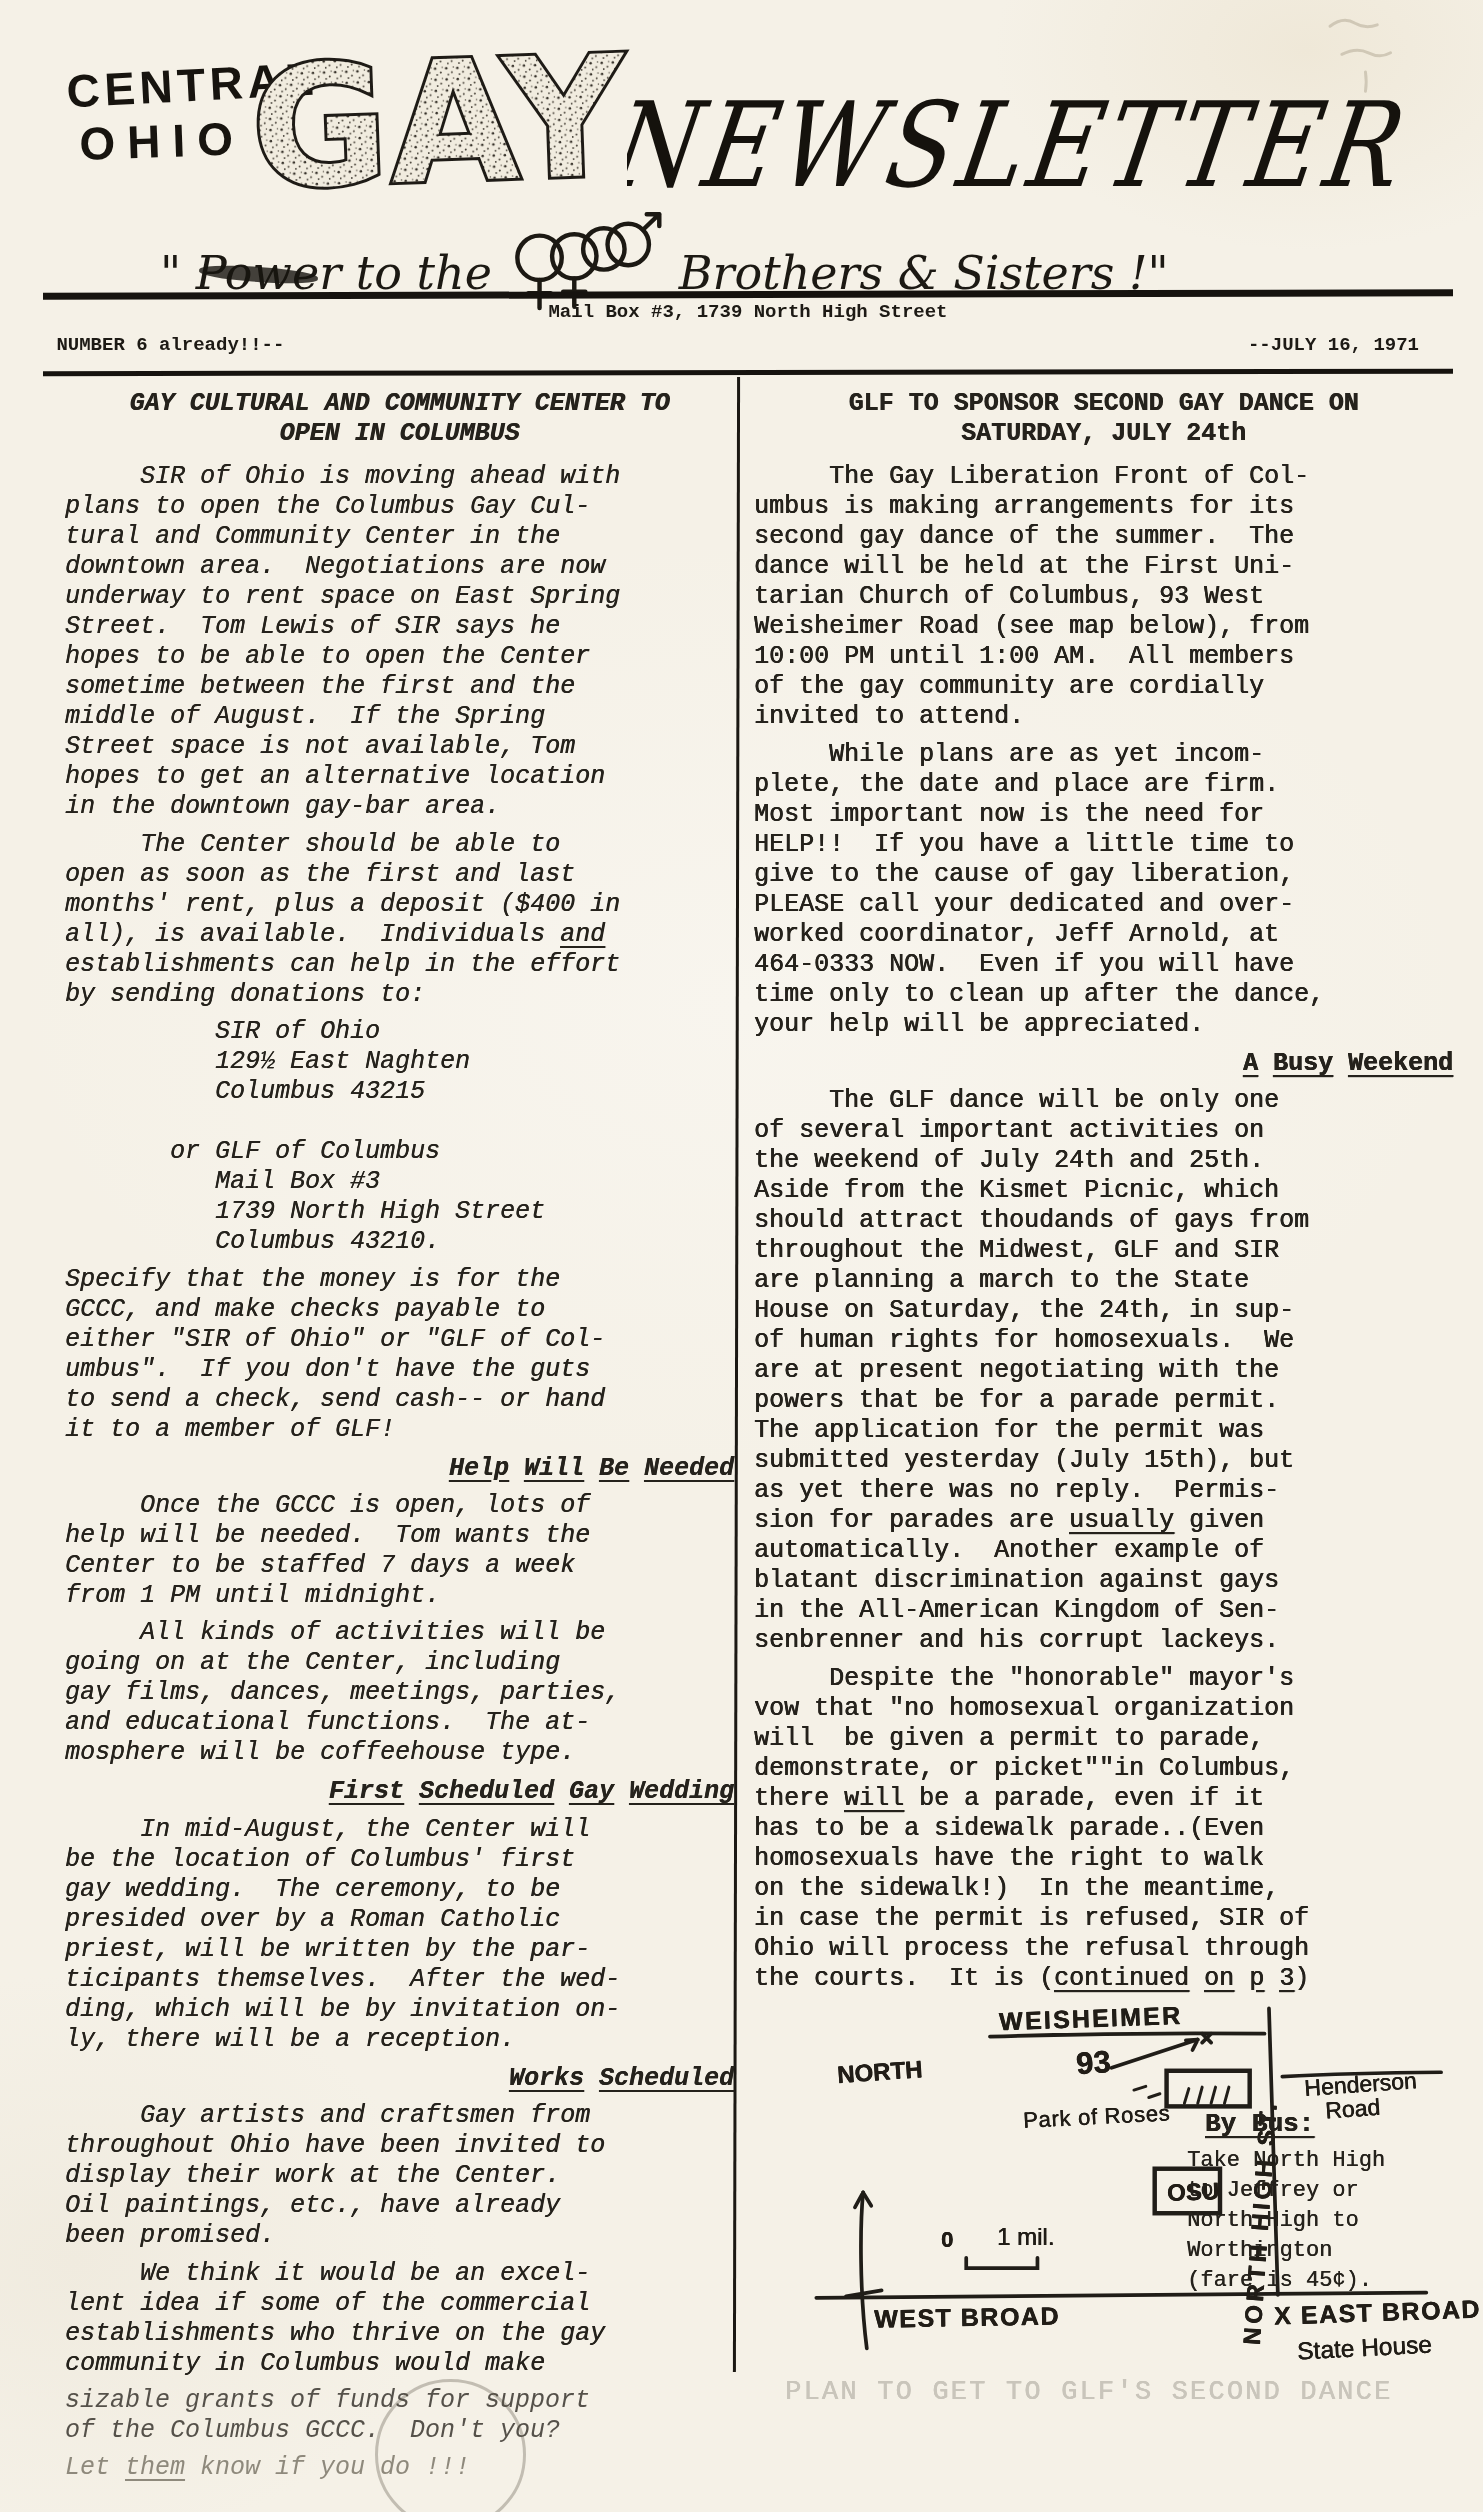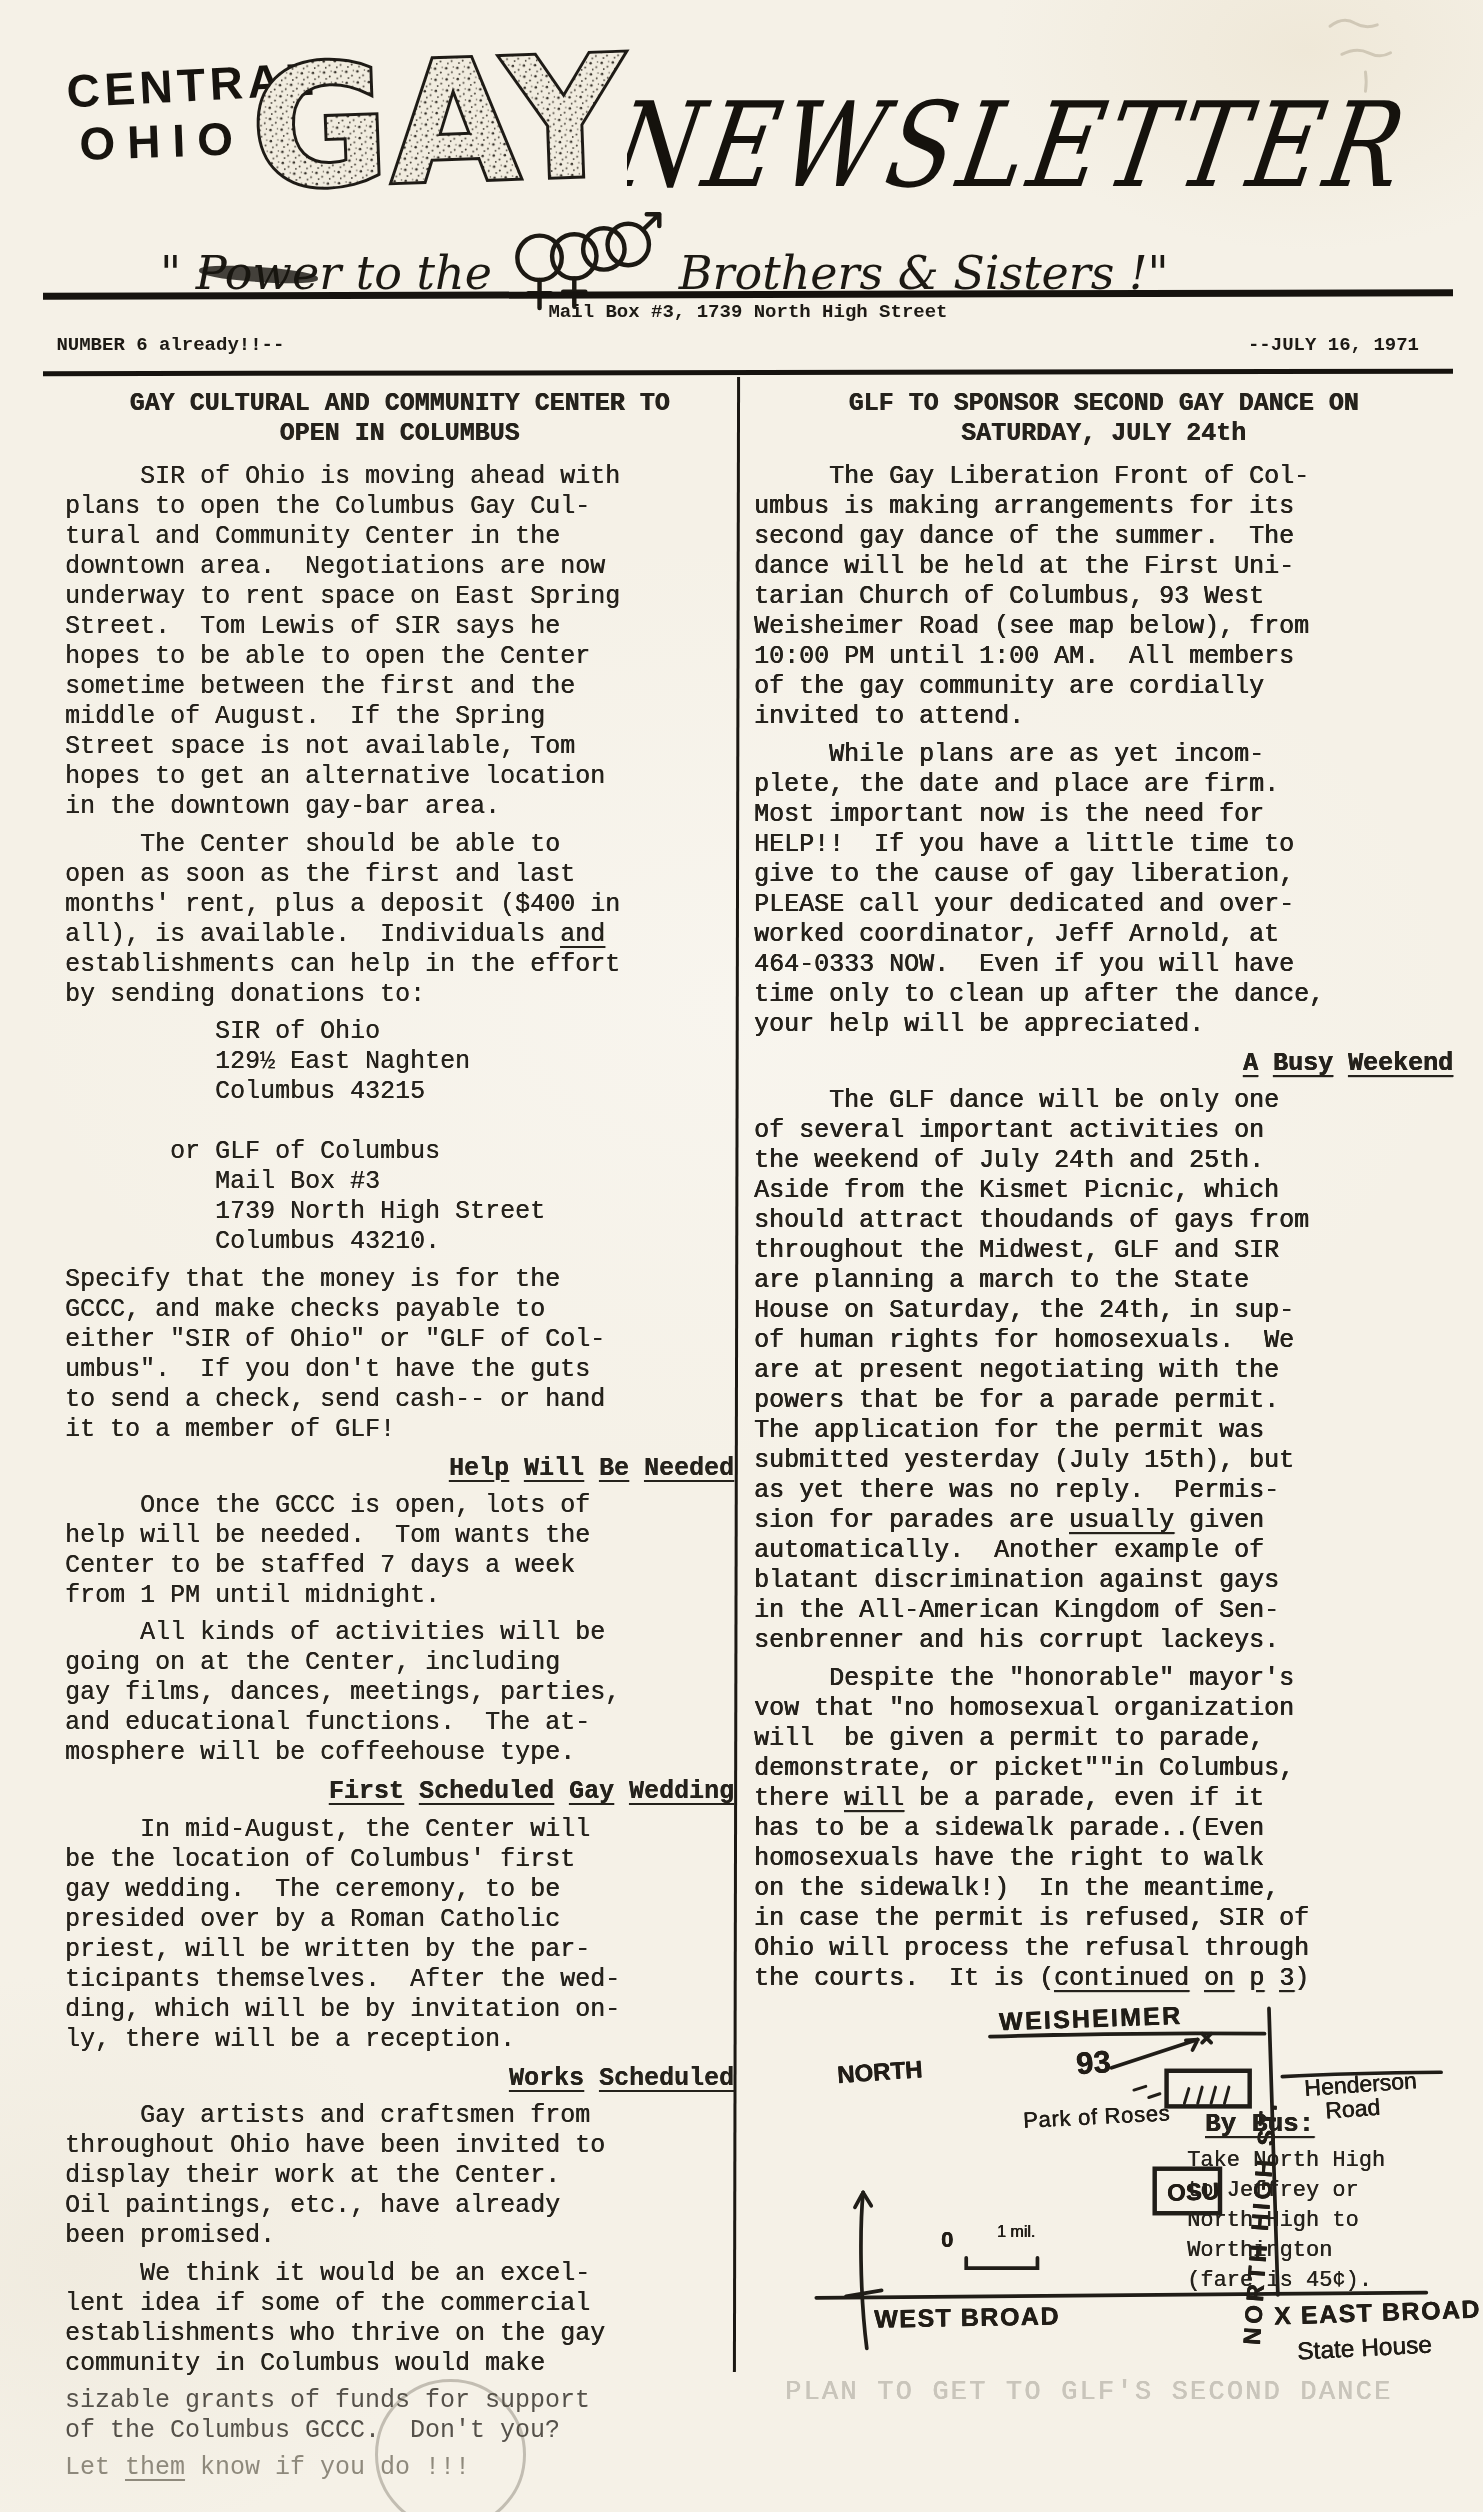--- a/index.html
+++ b/index.html
@@ -42,21 +42,21 @@
   .rule.top{top:291px;height:7.4px;transform:rotate(-0.15deg);}
   .rule.bottom{top:370px;height:5.2px;transform:rotate(-0.1deg);}
   .masthead{position:absolute;left:43px;top:295px;width:1410px;height:74px;font-weight:700;font-size:19px;color:#1d1a15;}
   .mast-center1{position:absolute;left:0;right:0;top:6px;text-align:center;}
   .mast-center2{position:absolute;left:0;right:0;top:39px;text-align:center;}
   .mast-left{position:absolute;left:13.4px;top:39px;}
   .mast-right{position:absolute;right:34px;top:39px;}
   
   .divider{position:absolute;left:735px;top:377px;width:3px;height:1995px;background:#1b1813;transform:rotate(0.12deg);}
   .col{position:absolute;top:389px;font-size:25px;line-height:30px;color:#25221c;}
-  .col.left{left:65px;width:669px;text-shadow:0.3px 0 0 currentColor;}
+  .col.left{left:65px;width:669px;text-shadow:0.3px 0 0 currentColor;font-style:italic;}
   .col.right{left:754px;width:699px;text-shadow:0.5px 0 0 currentColor, 0 0.2px 0 currentColor;}
   .tblock{white-space:pre-wrap;margin:0 0 7.4px 0;}
   .tblock.h1{font-weight:700;text-align:center;margin-bottom:13.4px;text-shadow:0.6px 0 0 currentColor;}
   .tblock.h2{text-align:right;margin:9px 0 7.4px 0;font-weight:700;}
   .tblock.address{white-space:pre;}
   .tblock.fade1{color:#55514a;text-shadow:none;}
   .tblock.fade2{color:#8e897c;text-shadow:none;}
   .tblock u{text-underline-offset:4.5px;text-decoration-thickness:2.2px;}
   
   .map{position:relative;height:423px;margin-top:4.5px;}
@@ -66,21 +66,21 @@
     font-weight:700;color:#211d17;white-space:pre;line-height:1.05;
   }
   .map .weisheimer{left:245px;top:4.5px;font-size:25px;letter-spacing:2.2px;transform:rotate(-2deg);}
   .map .north{left:83px;top:58px;font-size:24px;transform:rotate(-4deg);}
   .map .n93{left:322px;top:46px;font-size:31px;transform:rotate(-4deg);}
   .map .henderson{left:551px;top:71px;font-size:23px;font-weight:400;transform:rotate(-4deg);}
   .map .park{left:269px;top:104px;font-size:22px;font-weight:400;transform:rotate(-3deg);letter-spacing:0.7px;}
   .map .osu{left:413px;top:178px;font-size:24px;transform:rotate(-2deg);}
   .map .vroad{left:380px;top:209px;width:252px;text-align:center;font-size:24px;letter-spacing:3.7px;transform:rotate(-86deg);}
   .map .scale0{left:187px;top:227px;font-size:22px;}
-  .map .scale1{left:243px;top:223px;font-size:16px;font-weight:400;}
+  .map .scale1{left:243px;top:223px;font-size:24px;font-weight:400;}
   .map .wbroad{left:120px;top:303px;font-size:25px;letter-spacing:1.5px;transform:rotate(-1deg);}
   .map .ebroad{left:520px;top:298px;font-size:25px;letter-spacing:1.5px;transform:rotate(-2deg);}
   .map .statehouse{left:543px;top:334px;font-size:24.5px;font-weight:400;transform:rotate(-3deg);}
   .map .bybus-title{
     position:absolute;left:451px;top:108px;font-size:26px;font-weight:700;
     text-decoration:underline;text-underline-offset:5.2px;text-decoration-thickness:2.2px;
   }
   .map .bybus{
     position:absolute;left:433px;top:145px;font-size:22px;line-height:30px;
     white-space:pre;text-shadow:0.4px 0 0 currentColor;

